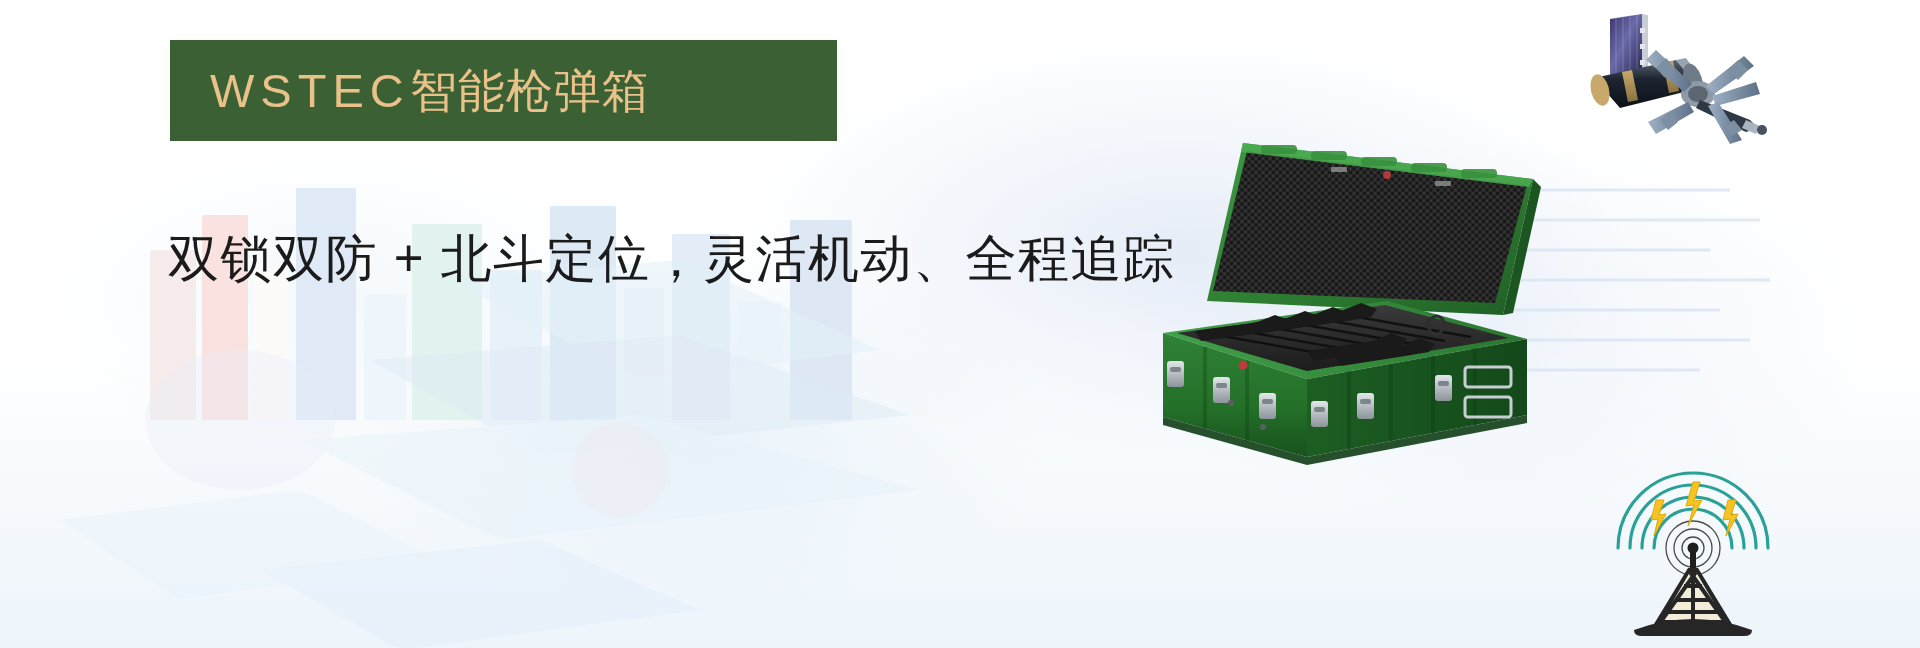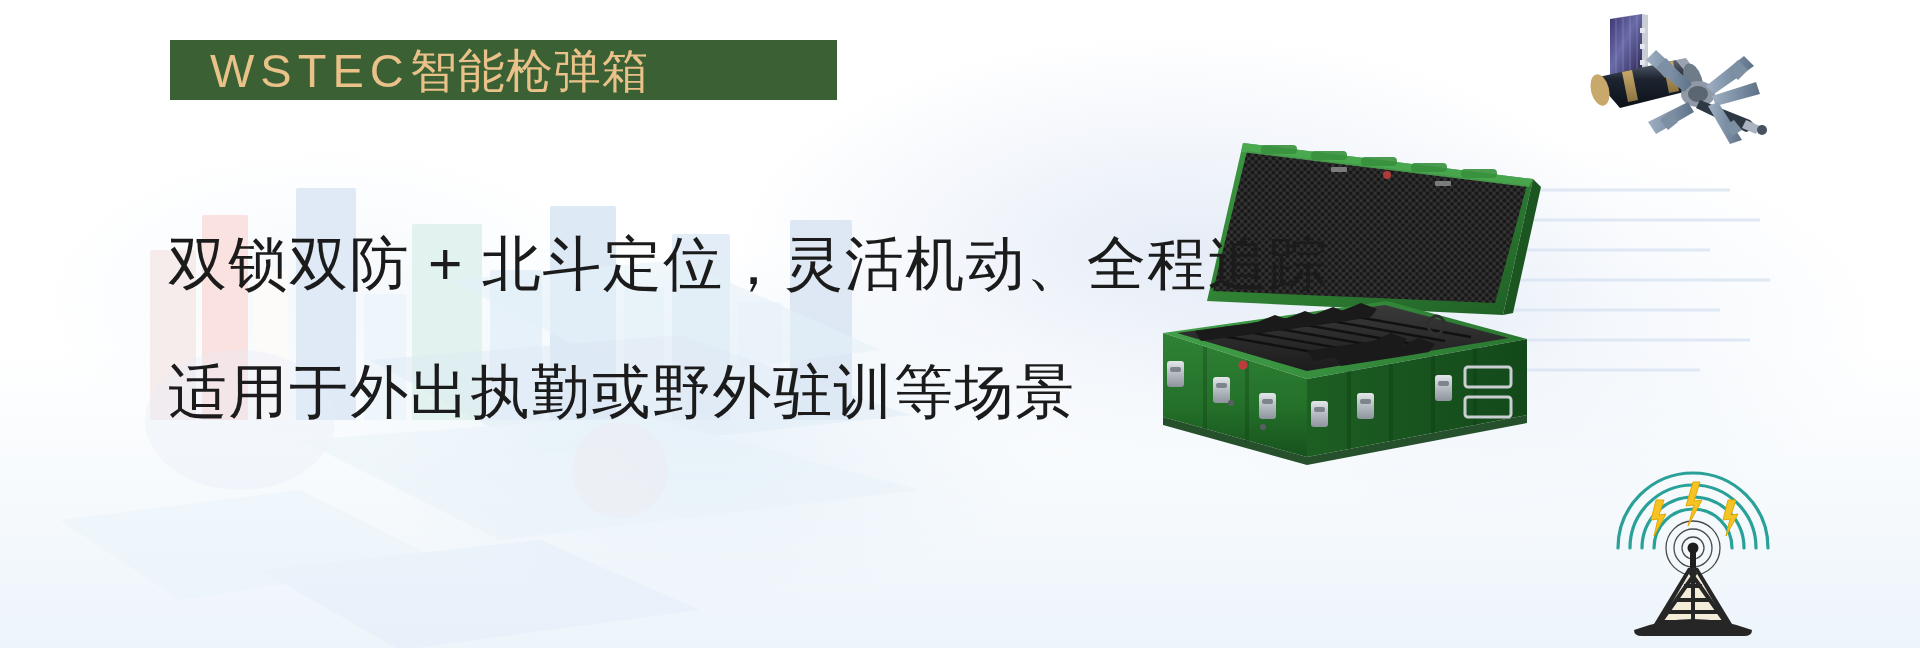--- a/index.html
+++ b/index.html
@@ -30,40 +30,40 @@
   .skyline { position:absolute; left:150px; top:120px; width:760px; height:300px; }
   .bar { position:absolute; bottom:0; border-radius:2px 2px 0 0; }
 
   
   .blockshape { position:absolute; }
 
   
   .title-banner {
     position:absolute;
     left:170px; top:40px;
-    width:667px; height:60px;
+    width:667px; height:101px;
     background:#3a6033;
     display:flex; align-items:center;
     padding-left:40px;
     z-index:8;
   }
   .title-text {
     color:#e9c189;
     font-size:47px;
     line-height:1;
     letter-spacing:1px;
     white-space:nowrap;
     font-weight:400;
   }
   .title-text .latin { letter-spacing:6px; }
 
   
   .features { position:absolute; left:168px; top:225px; z-index:8; }
   .feature-line {
-    font-size:59px;
+    font-size:51px;
     color:#1b1b1b;
     letter-spacing:1.5px;
     white-space:nowrap;
     margin-bottom:48px;
     font-weight:500;
   }
   .feature-line:last-child { margin-bottom:0; }
 
   
   .product { position:absolute; left:1135px; top:125px; width:430px; height:345px; z-index:6; }
@@ -132,21 +132,20 @@
   </div>
 
   <div class="title-banner">
     <div class="title-text">
       <span class="latin">WSTEC</span><span>智能枪弹箱</span>
     </div>
   </div>
 
   <div class="features">
     <div class="feature-line">双锁双防 + 北斗定位，灵活机动、全程追踪</div>
-    <div class="feature-line">适用于外出执勤或野外驻训等场景</div>
   </div>
 
   <div class="product">
     <svg viewBox="0 0 430 345" xmlns="http://www.w3.org/2000/svg">
       <defs>
         <linearGradient id="gLidOuter" x1="0" y1="0" x2="1" y2="1">
           <stop offset="0%" stop-color="#3d9a43"></stop>
           <stop offset="55%" stop-color="#2e7d32"></stop>
           <stop offset="100%" stop-color="#1f5e25"></stop>
         </linearGradient>

